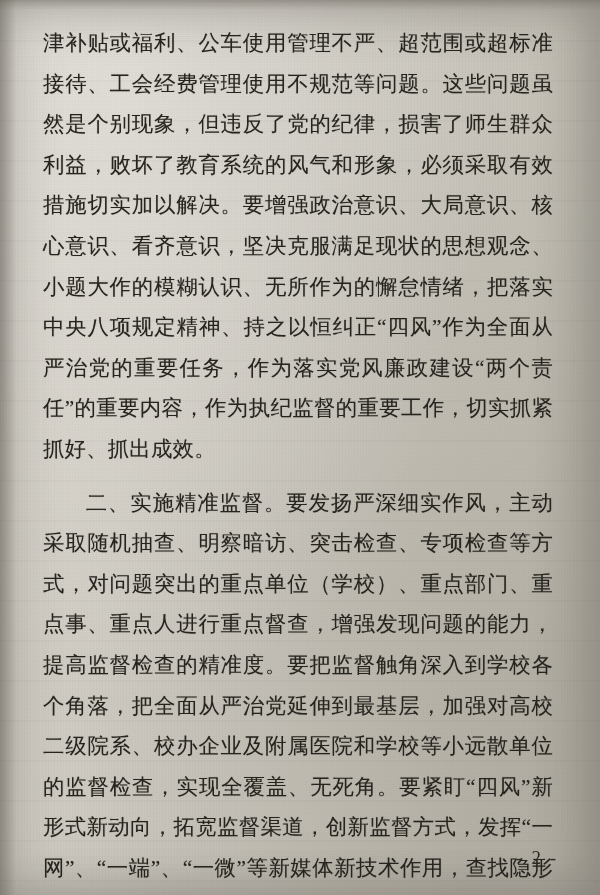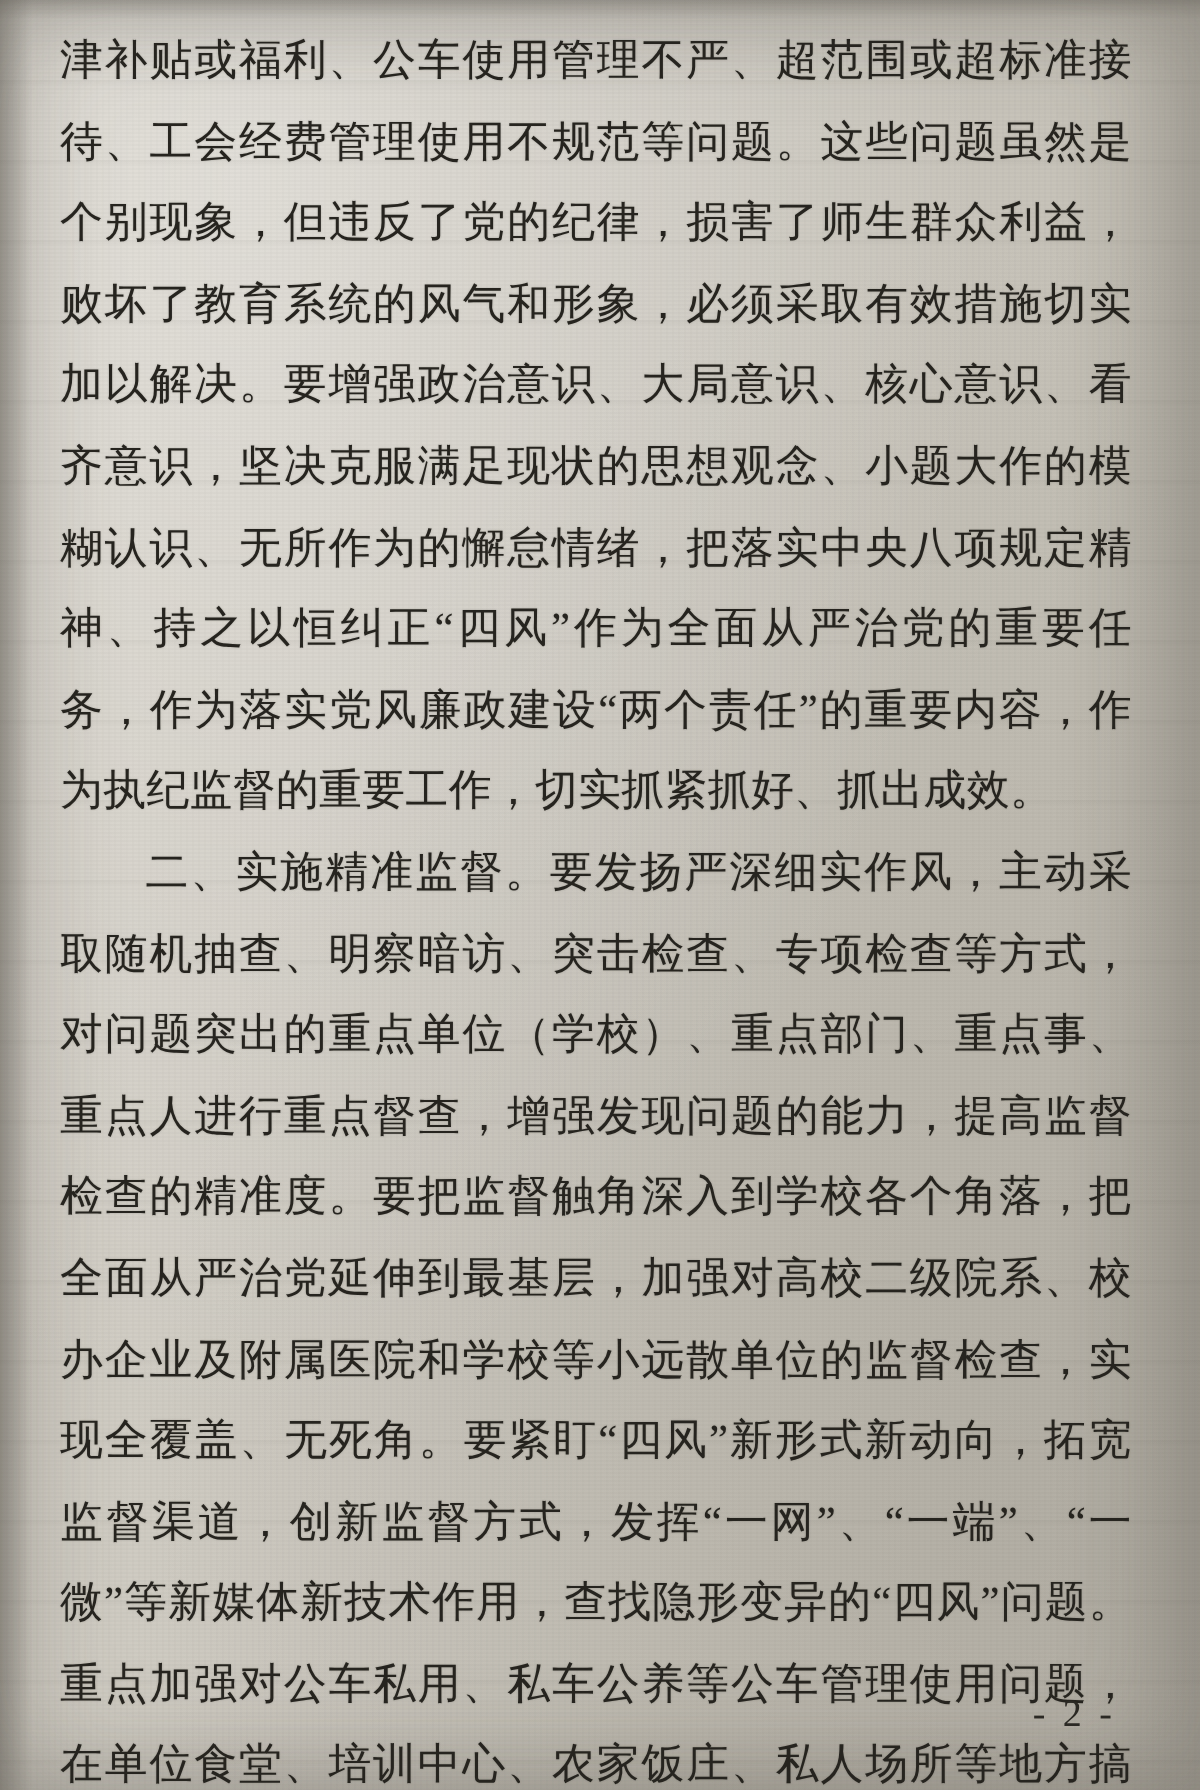--- a/index.html
+++ b/index.html
@@ -63,21 +63,21 @@
     padding: 10px 34px 0 30px;
     z-index: 2;
   }
   .para {
     font-size: 21.4px;
     line-height: 40.6px;
     color: #26241f;
     text-align: justify;
     text-justify: inter-ideograph;
     letter-spacing: 0.2px;
-    margin: 0;
+    margin: 13px;
     text-shadow: 0 0 1px rgba(40,38,33,0.25);
   }
   .para + .para {
     margin-top: 0px;
   }
   .indent {
     text-indent: 2em;
   }
   .footer {
     position: absolute;

